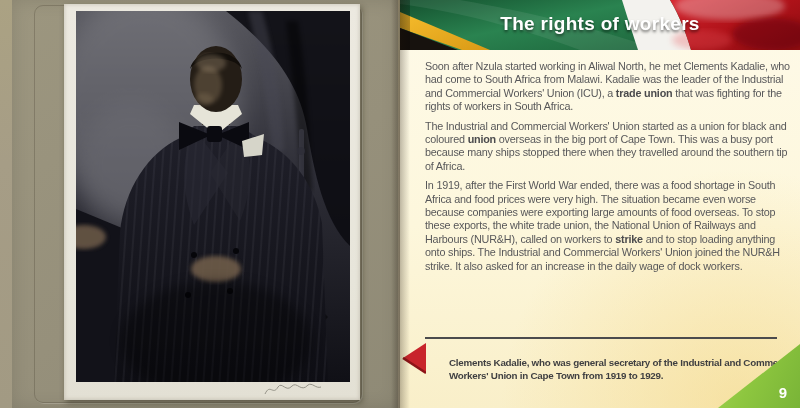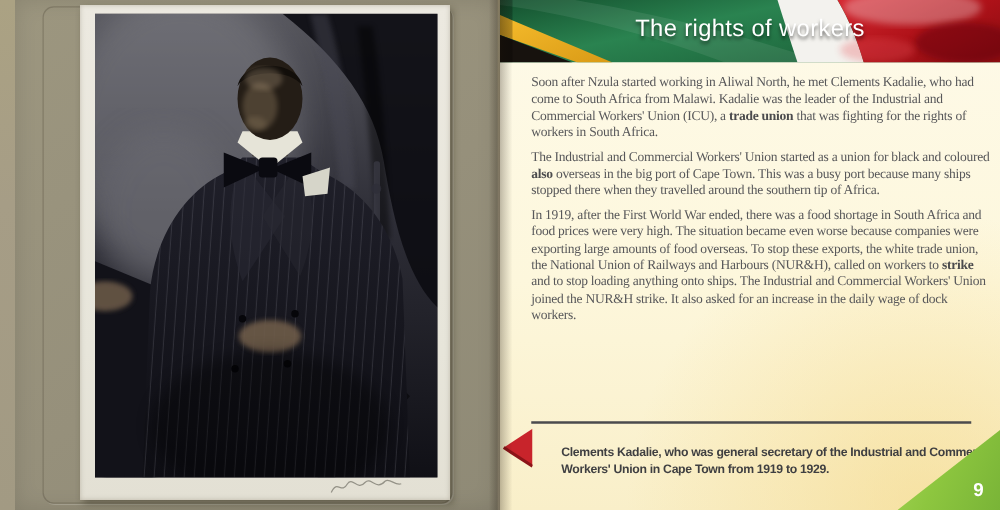--- a/index.html
+++ b/index.html
@@ -26,24 +26,24 @@
   .signature{position:absolute;left:198px;top:376px;opacity:.75;}
 
   
   .right-page{position:absolute;left:400px;top:0;width:400px;height:408px;
     background:
       radial-gradient(circle at 85% 100%,rgba(244,214,130,.55) 0%,rgba(244,214,130,0) 45%),
       linear-gradient(180deg,#fefae9 0%,#fdf7dc 55%,#f9efc9 100%);}
   .banner{position:absolute;left:0;top:0;width:400px;height:50px;}
   .banner svg{display:block;}
   .page-title{position:absolute;left:0;top:13px;width:400px;margin:0;
-    text-align:center;color:#ffffff;font-size:19px;font-weight:normal;
+    text-align:center;color:#ffffff;font-size:19px;font-weight:bold;
     letter-spacing:.3px;text-shadow:0 2px 3px rgba(0,0,0,.55);}
   .body-text{position:absolute;left:25px;top:60px;width:368px;
-    color:#58585a;font-size:10.8px;line-height:13.4px;letter-spacing:-.2px;font-family:Liberation Serif, serif;}
+    color:#58585a;font-size:10.8px;line-height:13.4px;letter-spacing:-.2px;}
   .body-text p{margin:0 0 6px 0;}
   .body-text b{color:#4b4b4d;}
   .caption-rule{position:absolute;left:25px;top:337px;width:352px;height:2px;
     background:#4b4b4d;}
   .caption-arrow{position:absolute;left:2px;top:342px;}
   .caption-text{position:absolute;left:33px;top:341px;width:356px;margin:16px;
     color:#3f3f41;font-size:9.8px;font-weight:bold;line-height:12.5px;
     letter-spacing:-.25px;}
   .corner-triangle{position:absolute;right:0;bottom:0;width:82px;height:64px;
     clip-path:polygon(100% 0,100% 100%,0 100%);
@@ -180,21 +180,21 @@
         <ellipse cx="330" cy="6" rx="55" ry="14" fill="#ffffff" opacity=".3" filter="url(#fb3)"></ellipse>
         <ellipse cx="372" cy="34" rx="40" ry="16" fill="#5e0608" opacity=".45" filter="url(#fb3)"></ellipse>
         <ellipse cx="302" cy="40" rx="30" ry="10" fill="#e8555c" opacity=".3" filter="url(#fb3)"></ellipse>
         <rect x="0" y="0" width="10" height="50" fill="#000000" opacity=".25"></rect>
       </svg>
       <h1 class="page-title">The rights of workers</h1>
     </div>
 
     <div class="body-text">
       <p><span>Soon after Nzula started working in Aliwal North, he met Clements Kadalie, who had come to South Africa from Malawi.  Kadalie was the leader of the Industrial and Commercial Workers' Union (ICU), a </span><b>trade union</b><span> that was fighting for the rights of workers in South Africa.</span></p>
-      <p><span>The Industrial and Commercial Workers' Union started as a union for black and coloured </span><b>also</b><span> overseas in the big port of Cape Town.  This was a busy port because many ships stopped there when they travelled around the southern tip of Africa.</span></p>
+      <p><span>The Industrial and Commercial Workers' Union started as a union for black and coloured </span><b>union</b><span> overseas in the big port of Cape Town.  This was a busy port because many ships stopped there when they travelled around the southern tip of Africa.</span></p>
       <p><span>In 1919, after the First World War ended, there was a food shortage in South Africa and food prices were very high.  The situation became even worse because companies were exporting large amounts of food overseas.  To stop these exports, the white trade union, the National Union of Railways and Harbours (NUR&amp;H), called on workers to </span><b>strike</b><span> and to stop loading anything onto ships.  The Industrial and Commercial Workers' Union joined the NUR&amp;H strike.  It also asked for an increase in the daily wage of dock workers.</span></p>
     </div>
 
     <div class="caption-rule"></div>
     <svg class="caption-arrow" width="24" height="34" viewBox="0 0 24 34">
       <polygon points="24,1 24,31 1,16" fill="#c8242b"></polygon>
       <path d="M24,31 L1,16" stroke="#8c1418" stroke-width="2.5" fill="none"></path>
     </svg>
     <p class="caption-text">Clements Kadalie, who was general secretary of the Industrial and Commercial Workers' Union in Cape Town from 1919 to 1929.</p>
 

